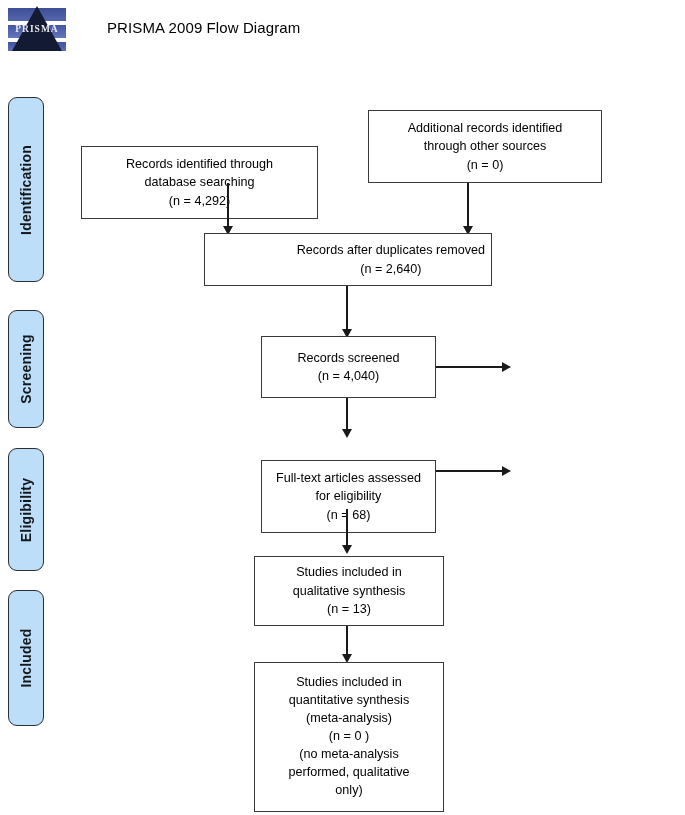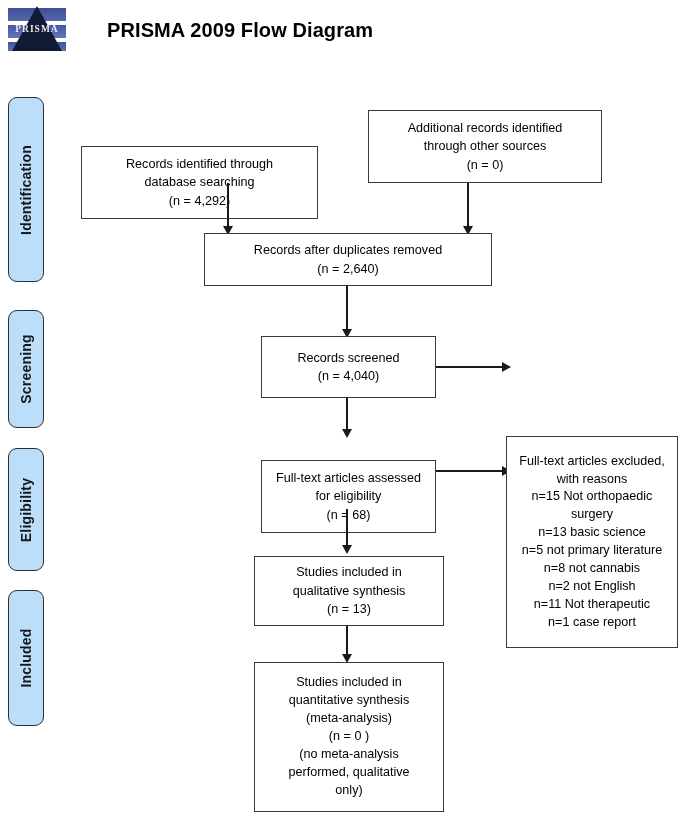--- a/index.html
+++ b/index.html
@@ -66,22 +66,22 @@
     font-size: 9.5px;
     font-weight: bold;
     letter-spacing: 1px;
     color: #e9e9ef;
     font-family: "Liberation Serif", serif;
   }
   .doc-title {
     position: absolute;
     left: 107px;
     top: 19px;
-    font-size: 20px;
-    font-weight: bold;
+    font-size: 15px;
+    font-weight: normal;
     letter-spacing: 0.1px;
     white-space: nowrap;
   }
 
   
   .stage-tab {
     position: absolute;
     left: 8px;
     width: 36px;
     background: #bcdef8;
@@ -185,21 +185,21 @@
     <span class="txt">Additional records identified
 through other sources
 (n = 0)</span>
   </div>
 
   <div class="vline" style="left:226.8px; top:183px; height:47px;"></div>
   <div class="arrow-down" style="left:222.5px; top:226px;"></div>
   <div class="vline" style="left:466.8px; top:183px; height:47px;"></div>
   <div class="arrow-down" style="left:462.5px; top:226px;"></div>
 
-  <div class="fbox" style="left:204px; top:233px; width:288px; height:53px;">
+  <div class="fbox" style="left:204px; top:233px; width:288px; height:53px;justify-content:flex-end;">
     <span class="txt">Records after duplicates removed
 (n = 2,640)</span>
   </div>
 
   <div class="vline" style="left:345.8px; top:286px; height:47px;"></div>
   <div class="arrow-down" style="left:341.5px; top:329px;"></div>
 
   <div class="fbox" style="left:261px; top:336px; width:175px; height:62px;">
     <span class="txt">Records screened
 (n = 4,040)</span>
@@ -210,32 +210,20 @@
   <div class="vline" style="left:345.8px; top:398px; height:35px;"></div>
   <div class="arrow-down" style="left:341.5px; top:429px;"></div>
 
   <div class="fbox" style="left:261px; top:436px; width:175px; height:73px;margin-top:24px;">
     <span class="txt">Full-text articles assessed
 for eligibility
 (n = 68)</span>
   </div>
   <div class="hline" style="left:436px; top:470px; width:72px;"></div>
   <div class="arrow-right" style="left:502px; top:465.5px;"></div>
-  <div class="fbox tight" style="left:506px; top:436px; width:172px; height:212px;">
-    <span class="txt">Full-text articles excluded,
-with reasons
-n=15 Not orthopaedic
-surgery
-n=13 basic science
-n=5 not primary literature
-n=8 not cannabis
-n=2 not English
-n=11 Not therapeutic
-n=1 case report</span>
-  </div>
 
   <div class="vline" style="left:345.8px; top:509px; height:40px;"></div>
   <div class="arrow-down" style="left:341.5px; top:545px;"></div>
 
   <div class="fbox" style="left:254px; top:556px; width:190px; height:70px;">
     <span class="txt">Studies included in
 qualitative synthesis
 (n = 13)</span>
   </div>
   <div class="vline" style="left:345.8px; top:626px; height:32px;"></div>

